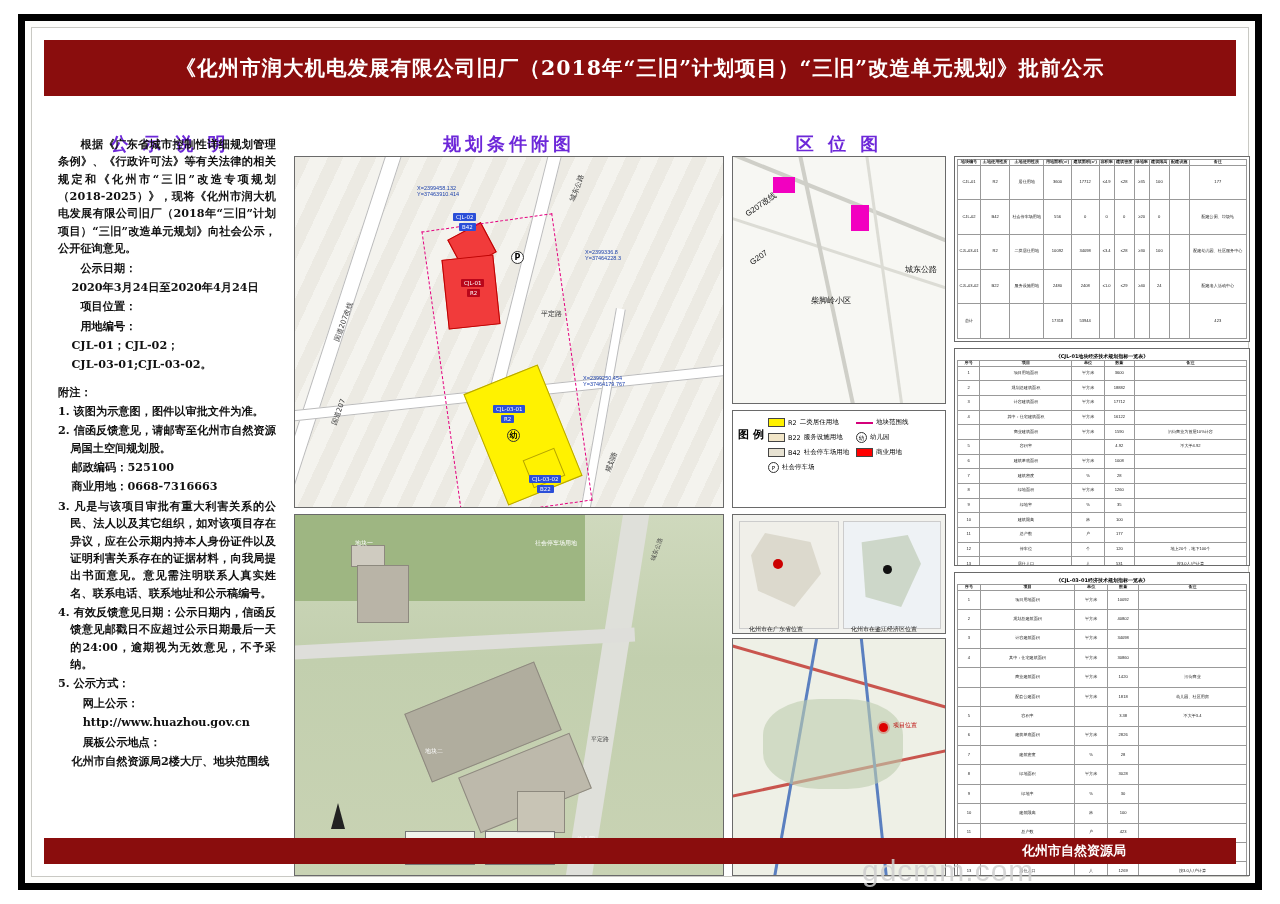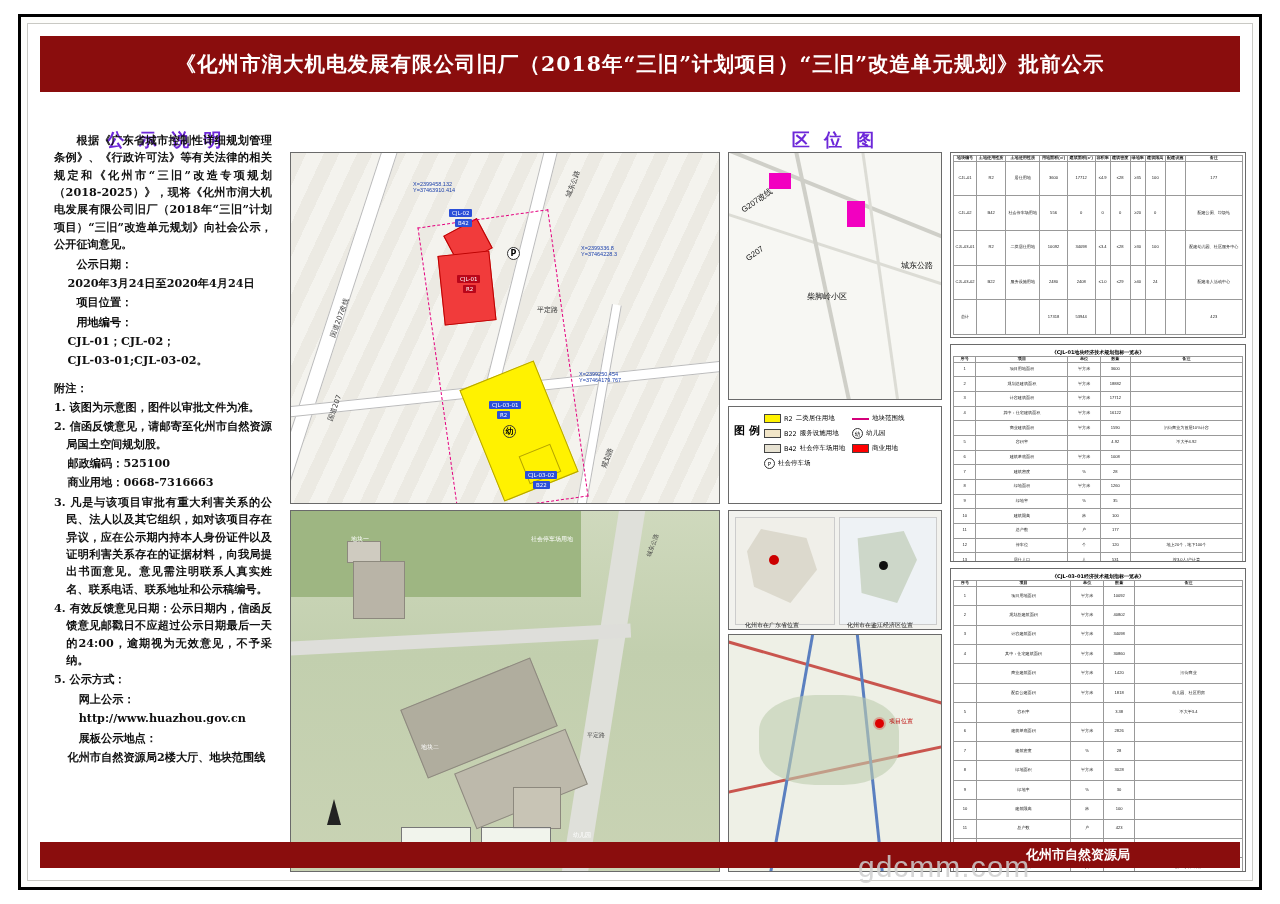--- a/index.html
+++ b/index.html
@@ -5,21 +5,21 @@
   * { box-sizing: border-box; }
   html, body { margin:0; padding:0; }
   body {
     width:1280px; height:904px;
     background:#ffffff;
     font-family:"DejaVu Sans","Liberation Sans",sans-serif;
     overflow:hidden;
   }
   .board {
     position:absolute; left:18px; top:14px; width:1244px; height:876px;
-    border:3px solid #000000; background:#fdfdfb;
+    border:7px solid #000000; background:#fdfdfb;
     padding:6px;
   }
   .board-inner {
     position:relative; width:100%; height:100%;
     border:1px solid #c9c9c4;
     background:#ffffff;
   }
   
   .title-banner {
     position:absolute; left:12px; top:12px; right:12px; height:56px;
@@ -122,20 +122,21 @@
 <body>
 
 <div class="board">
   <div class="board-inner">
 
     <div class="title-banner">
       <span>《化州市润大机电发展有限公司旧厂（2018年“三旧”计划项目）“三旧”改造单元规划》批前公示</span>
     </div>
 
     <div class="col-head" style="left:58px; top:104px; width:160px;">公 示 说 明</div>
+    <div class="col-head" style="left:262px; top:104px; width:430px;">规划条件附图</div>
     <div class="col-head" style="left:700px; top:104px; width:214px;">区 位 图</div>
 
     <div class="notice">
       <p class="indent">根据《广东省城市控制性详细规划管理条例》、《行政许可法》等有关法律的相关规定和《化州市“三旧”改造专项规划（2018-2025）》，现将《化州市润大机电发展有限公司旧厂（2018年“三旧”计划项目）“三旧”改造单元规划》向社会公示，公开征询意见。</p>
       <p class="indent">公示日期：</p>
       <p class="sub">2020年3月24日至2020年4月24日</p>
       <p class="indent">项目位置：</p>
       <p class="indent">用地编号：</p>
       <p class="sub">CJL-01；CJL-02；</p>
       <p class="sub">CJL-03-01;CJL-03-02。</p>

